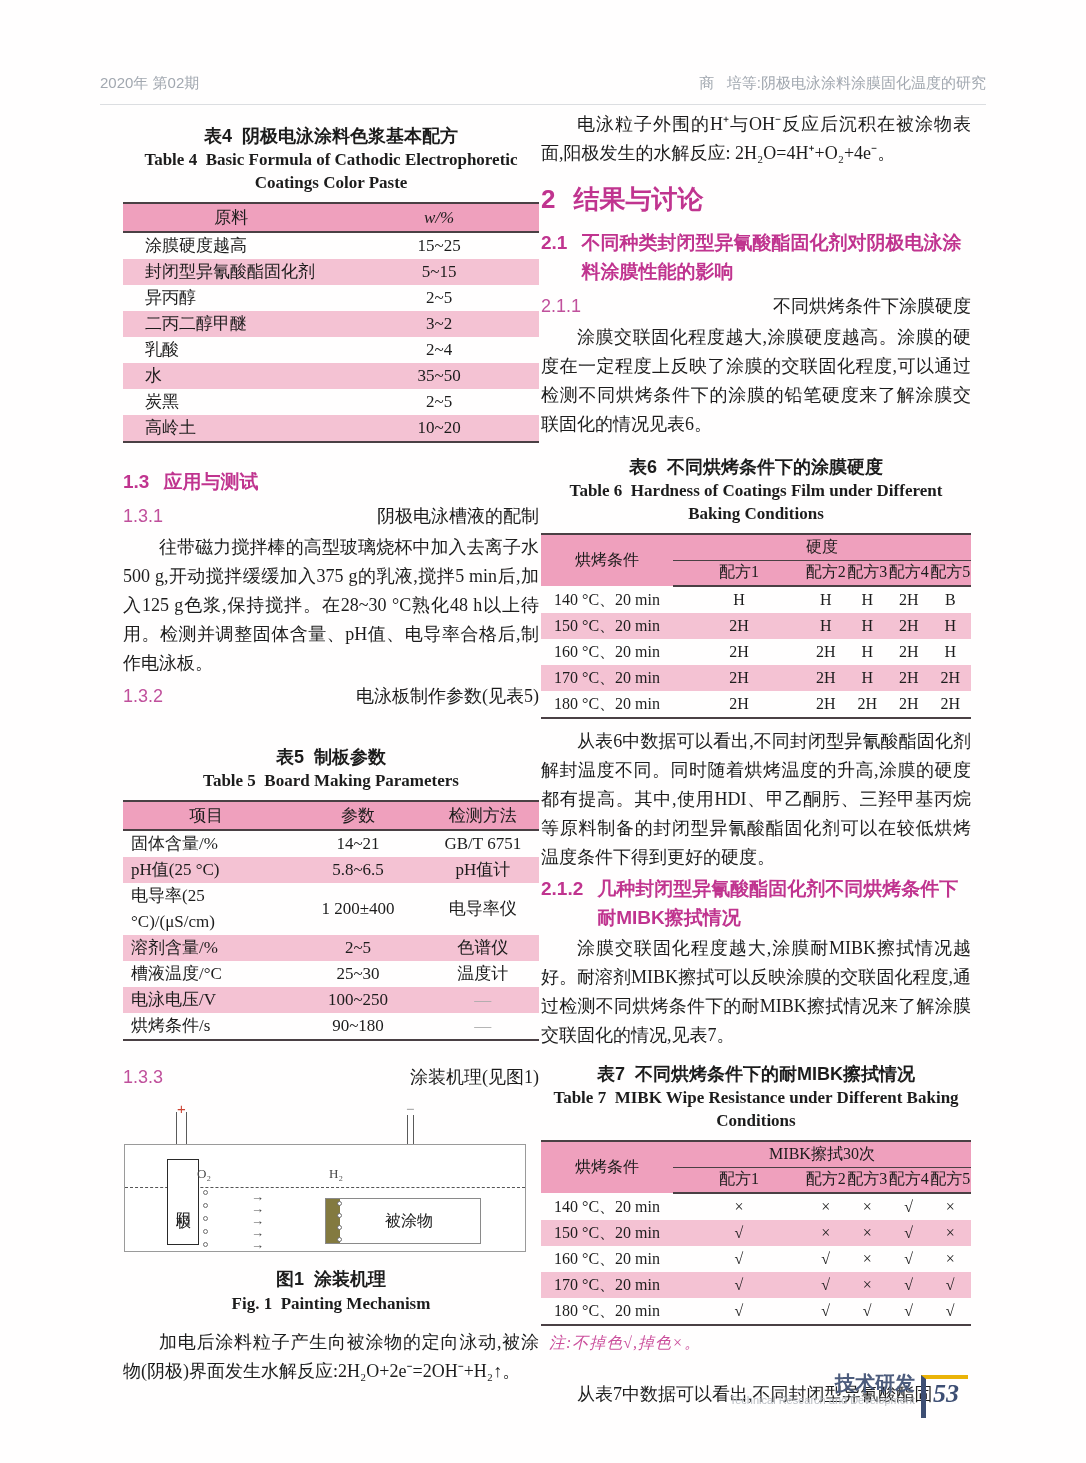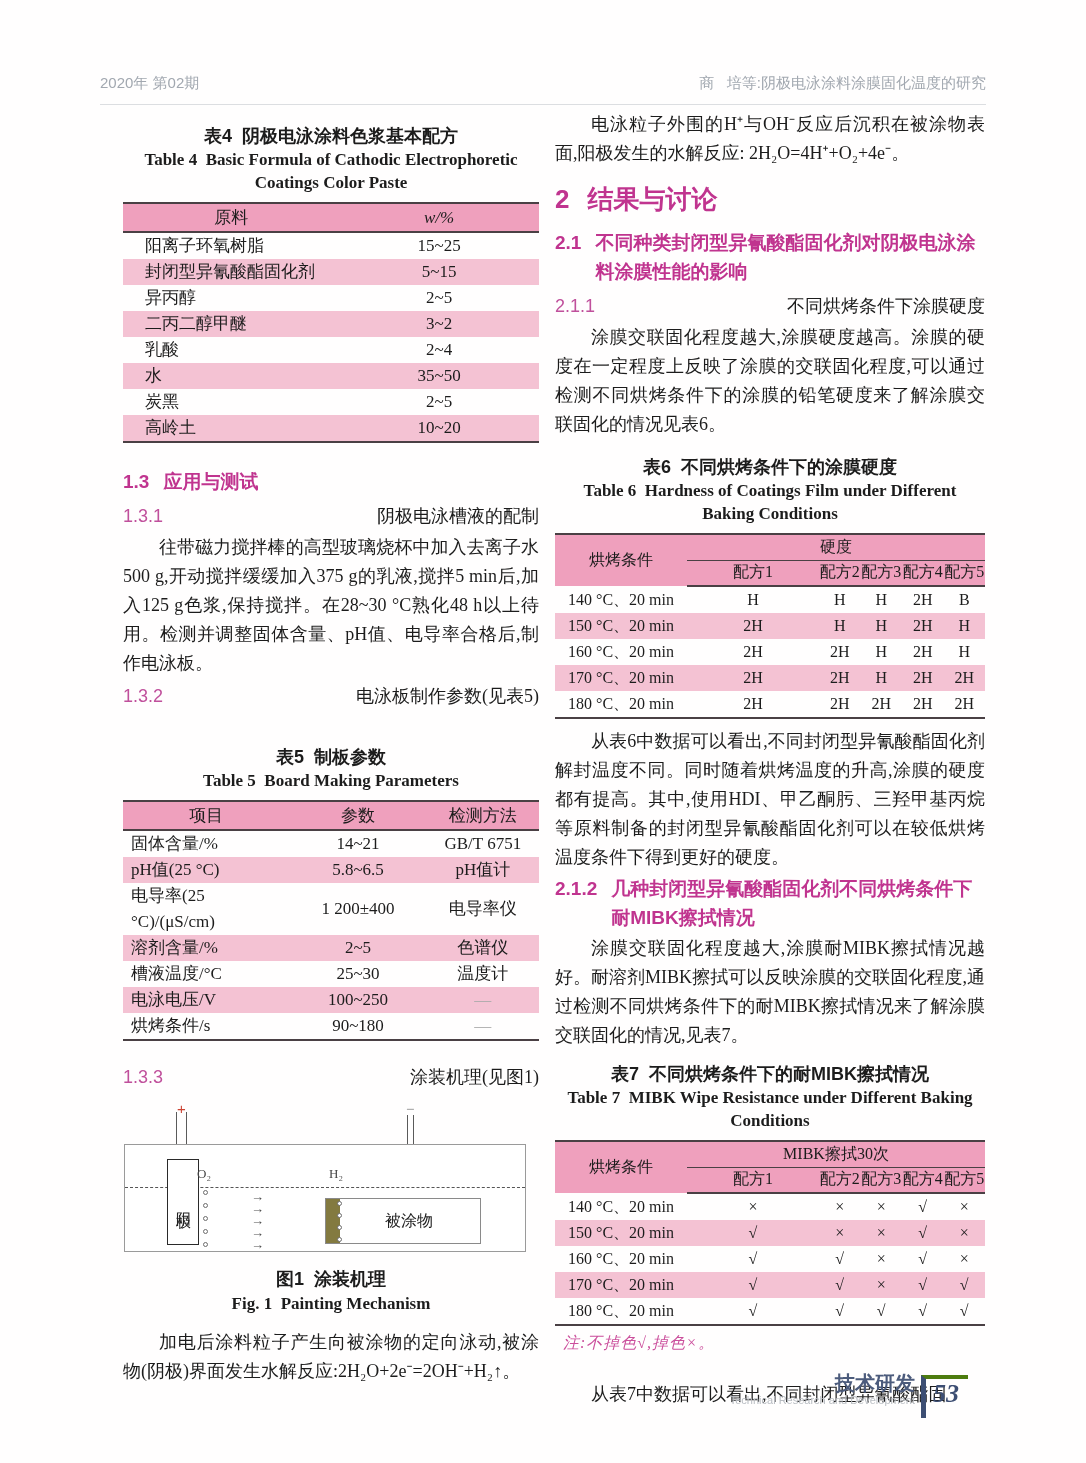--- a/index.html
+++ b/index.html
@@ -8,21 +8,21 @@
           font-family:"Liberation Serif", serif; color:#1c1c1c; }
 
   
   .pg-header { position:absolute; left:100px; right:100px; top:74px; display:flex;
                justify-content:space-between; font-family:"Liberation Sans", sans-serif;
                font-size:15px; color:#a2a8b0; padding-bottom:11px; border-bottom:1px solid #dcdee1; }
 
   
   .col { position:absolute; top:118px; }
   .col-left  { left:123px; width:416px; }
-  .col-right { left:555px; width:430px; top:110px; }
+  .col-right { left:541px; width:430px; top:110px; }
 
   
   .tt-cn { text-align:center; font-family:"Liberation Sans", sans-serif; font-weight:bold;
            font-size:18px; line-height:24px; }
   .tt-en { text-align:center; font-weight:bold; font-size:17px; line-height:23px; }
 
   
   table { border-collapse:collapse; width:100%; border-top:2px solid #4a4044; border-bottom:2px solid #4a4044; }
   thead th { background:#efa0bd; font-weight:normal; font-size:17px; height:29px; border-bottom:2px solid #4a4044; }
   tbody td { text-align:center; font-size:17px; height:26px; line-height:26px; }
@@ -78,21 +78,21 @@
   .fig-cap-en { text-align:center; font-weight:bold; font-size:17px; margin-top:3px; }
 
   .note { color:#cb4f9c; font-size:16px; font-style:italic; margin-top:7px; padding-left:8px;
           font-family:"Liberation Serif", serif; letter-spacing:1px; }
 
   
   .pg-footer { position:absolute; top:1372px; right:118px; display:flex; align-items:flex-start; }
   .foot-labels { text-align:right; margin-right:6px; }
   .foot-cn { font-family:"Liberation Sans", sans-serif; font-weight:bold; font-size:20px; color:#4c5b7c; line-height:22px; }
   .foot-en { font-family:"Liberation Sans", sans-serif; font-size:11px; color:#b8bcc2; line-height:13px; }
-  .pagebox { border-top:4px solid #4d7c0f; border-left:5px solid #3d4e73; padding:1px 9px 10px 7px; margin-top:3px; }
+  .pagebox { border-top:4px solid #eab308; border-left:5px solid #3d4e73; padding:1px 9px 10px 7px; margin-top:3px; }
   .pagenum { font-style:italic; font-weight:bold; font-size:26px; color:#3d4e73; line-height:28px; }
 
   
   .mt2{margin-top:2px}.mt4{margin-top:4px}.mt6{margin-top:6px}.mt8{margin-top:8px}
   .mt12{margin-top:12px}.mt14{margin-top:14px}.mt16{margin-top:16px}.mt22{margin-top:22px}.mt24{margin-top:24px}
   .mt26{margin-top:26px}.mt34{margin-top:34px}
 </style>
 </head>
 <body>
 
@@ -111,21 +111,21 @@
 
     <table class="t4 mt8">
       <thead>
         <tr>
           <th>原料</th>
           <th class="wcol">w/%</th>
         </tr>
       </thead>
       <tbody>
         <tr>
-            <td>阳离子环氧树脂</td>
+            <td>涂膜硬度越高</td>
             <td>15~25</td>
           </tr>
         <tr>
             <td>封闭型异氰酸酯固化剂</td>
             <td>5~15</td>
           </tr>
         <tr>
             <td>异丙醇</td>
             <td>2~5</td>
           </tr>

